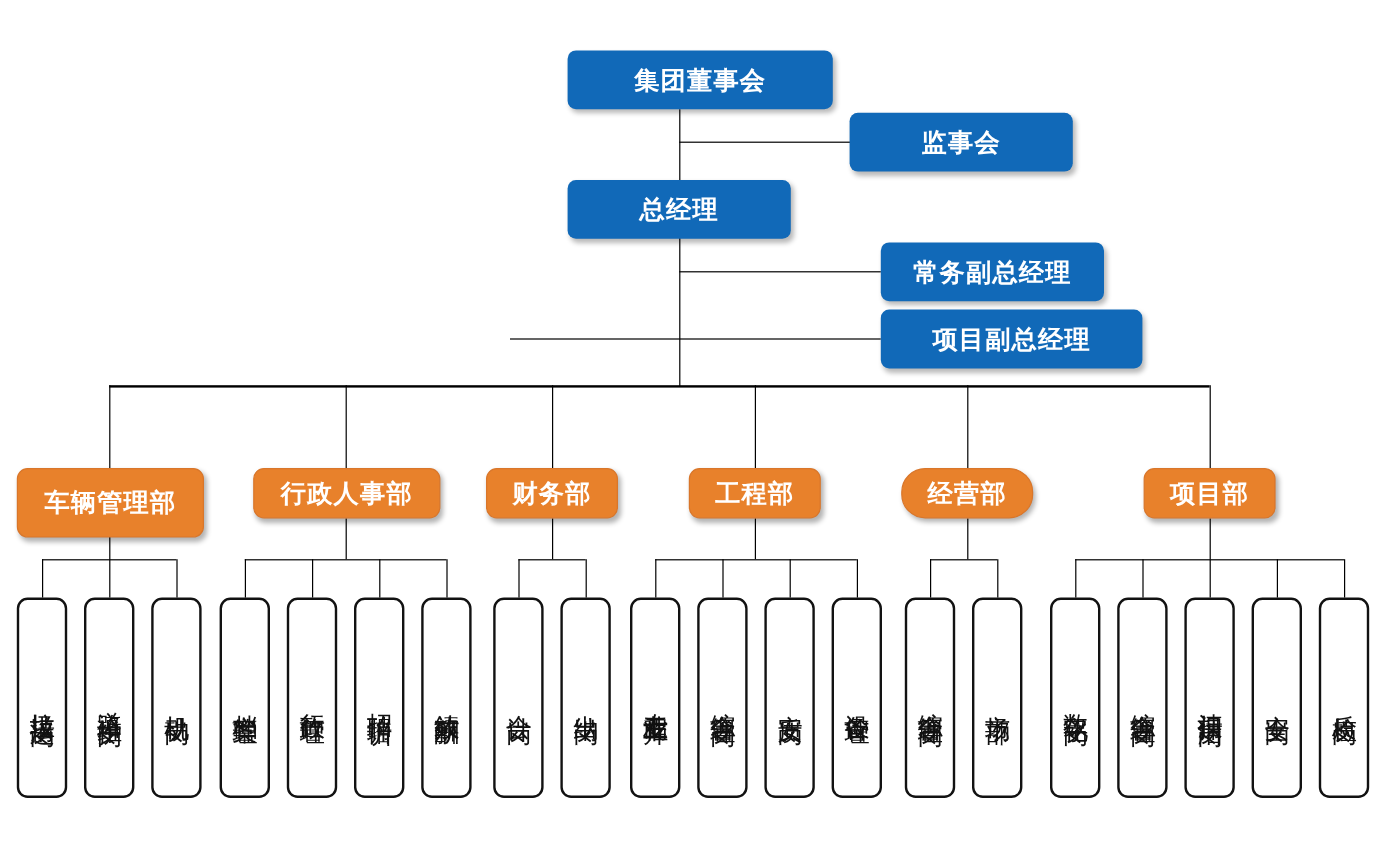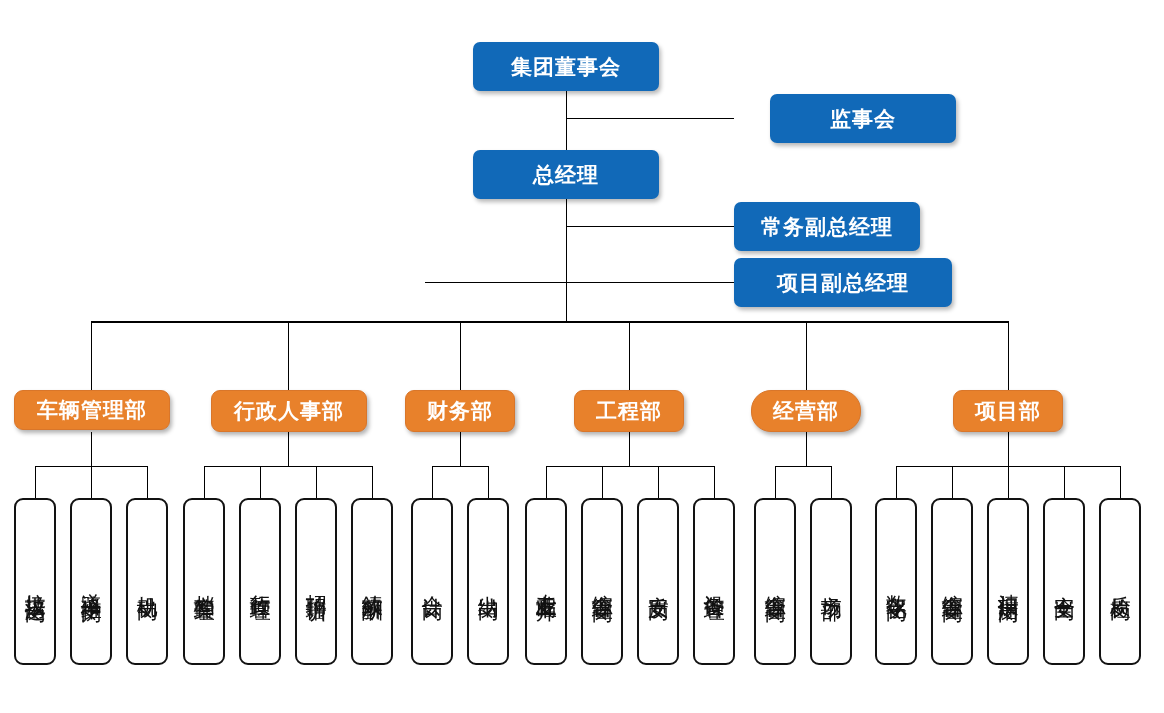--- a/index.html
+++ b/index.html
@@ -137,32 +137,32 @@
   <div class="line v" style="left:831px;top:466px;height:32px;"></div>
 
   <div class="line v" style="left:1008px;top:432px;height:34px;"></div>
   <div class="line h" style="left:896px;top:466px;width:224px;"></div>
   <div class="line v" style="left:896px;top:466px;height:32px;"></div>
   <div class="line v" style="left:952px;top:466px;height:32px;"></div>
   <div class="line v" style="left:1008px;top:466px;height:32px;"></div>
   <div class="line v" style="left:1064px;top:466px;height:32px;"></div>
   <div class="line v" style="left:1120px;top:466px;height:32px;"></div>
 
-  <div class="node-blue" style="left:473px;top:42px;width:186px;height:49px;">集团董事会</div>
+  <div class="node-blue" style="left:473px;top:42px;width:221px;height:49px;">集团董事会</div>
 
-  <div class="node-blue" style="left:770px;top:94px;width:186px;height:49px;">监事会</div>
+  <div class="node-blue" style="left:708px;top:94px;width:186px;height:49px;">监事会</div>
 
   <div class="node-blue" style="left:734px;top:202px;width:186px;height:49px;">常务副总经理</div>
 
   <div class="node-blue" style="left:473px;top:150px;width:186px;height:49px;">总经理</div>
 
   <div class="node-blue" style="left:734px;top:258px;width:218px;height:49px;">项目副总经理</div>
 
 
-  <div class="node-orange" style="left:14px;top:390px;width:156px;height:40px;">车辆管理部</div>
+  <div class="node-orange" style="left:14px;top:390px;width:156px;height:58px;">车辆管理部</div>
 
   <div class="node-orange" style="left:211px;top:390px;width:156px;height:42px;">行政人事部</div>
 
   <div class="node-orange" style="left:405px;top:390px;width:110px;height:42px;">财务部</div>
 
   <div class="node-orange" style="left:574px;top:390px;width:110px;height:42px;">工程部</div>
 
   <div class="node-orange" style="left:751px;top:390px;width:110px;height:42px;border-radius:20px;">经营部</div>
 
   <div class="node-orange" style="left:953px;top:390px;width:110px;height:42px;">项目部</div>

